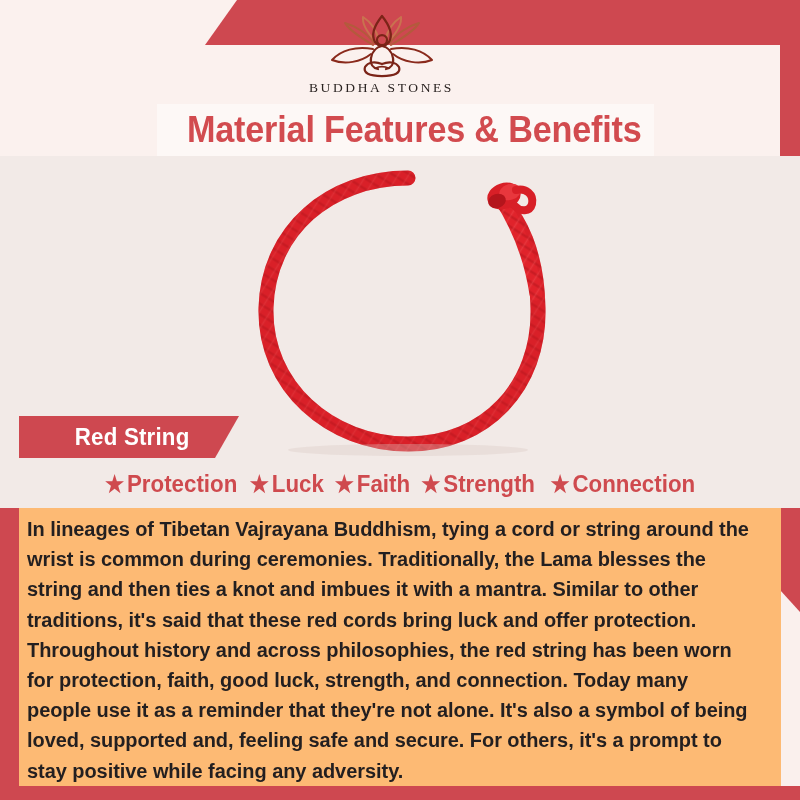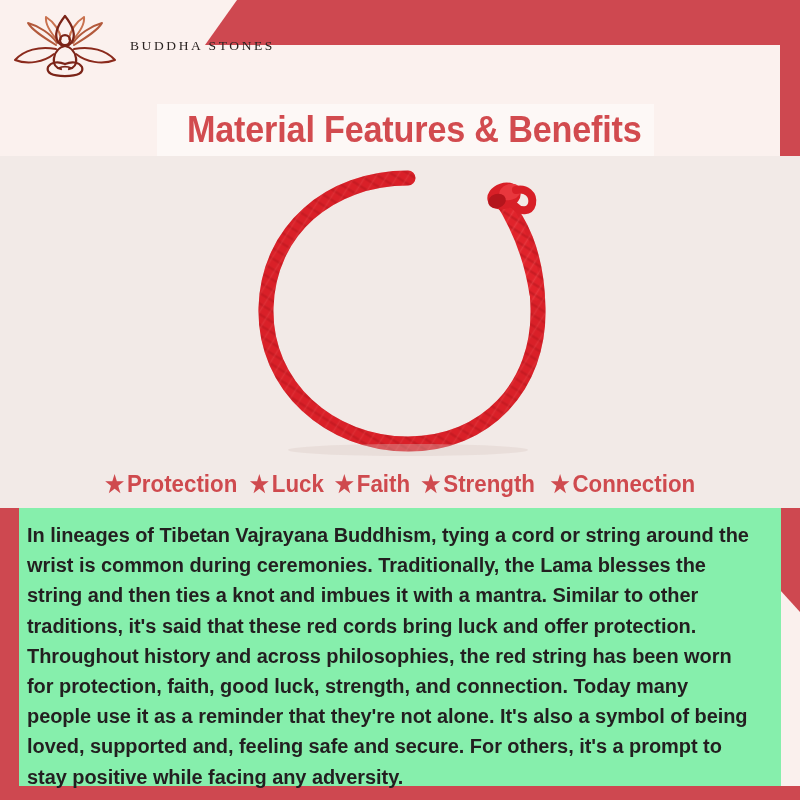--- a/index.html
+++ b/index.html
@@ -49,21 +49,21 @@
   .hero {
     position: absolute;
     top: 0; left: 0;
     width: 800px; height: 160px;
     background: #fbf1ee;
   }
   .logo-wrap {
     position: absolute;
     top: 12px; left: 0; width: 763px;
     display: flex;
-    flex-direction: row;
+    flex-direction: column;
     align-items: center;
   }
   .logo-mark { width: 130px; height: 66px; display: block; }
   .logo-word {
     margin-top: 2px;
     font-family: "Liberation Serif", serif;
     font-size: 13.5px;
     letter-spacing: 2.6px;
     color: #2a2321;
     font-weight: 400;
@@ -141,22 +141,22 @@
     transform: scaleX(0.93);
     white-space: nowrap;
   }
   .benefit .star { font-size: 23px; line-height: 1; }
 
   
   .copy-panel {
     position: absolute;
     top: 508px; left: 19px;
     width: 762px; height: 278px;
-    background: #86efac;
-    padding: 12px 14px 0 8px;
+    background: #fdba74;
+    padding: 6px 14px 0 8px;
     box-sizing: border-box;
   }
   .copy-text {
     font-size: 20.3px;
     font-weight: 700;
     line-height: 30.2px;
     color: #231f20;
     letter-spacing: -0.05px;
     transform: scaleX(0.985);
     transform-origin: left top;
@@ -237,20 +237,23 @@
         <ellipse cx="266" cy="28" rx="17" ry="13" fill="#d81f27" transform="rotate(-18 266 28)"></ellipse>
         <ellipse cx="272" cy="24" rx="11" ry="8" fill="#e8373d" transform="rotate(-18 272 24)"></ellipse>
         <ellipse cx="259" cy="33" rx="9" ry="7" fill="#b4151c" transform="rotate(-18 259 33)"></ellipse>
         <path d="M278 22 C 288 20, 296 26, 294 36 C 292 44, 282 44, 277 38" fill="none" stroke="#d81f27" stroke-width="8" stroke-linecap="round"></path>
       </g>
 
       <ellipse cx="170" cy="282" rx="120" ry="6" fill="#d9c9c4" opacity="0.35"></ellipse>
     </svg>
   </div>
 
+  <div class="ribbon">
+    <span class="ribbon-label">Red String</span>
+  </div>
 
   <div class="benefits">
     <span class="benefit">
       <span class="star">★</span>
       <span>Protection</span>
     </span>
     <span class="benefit">
       <span class="star">★</span>
       <span>Luck</span>
     </span>

